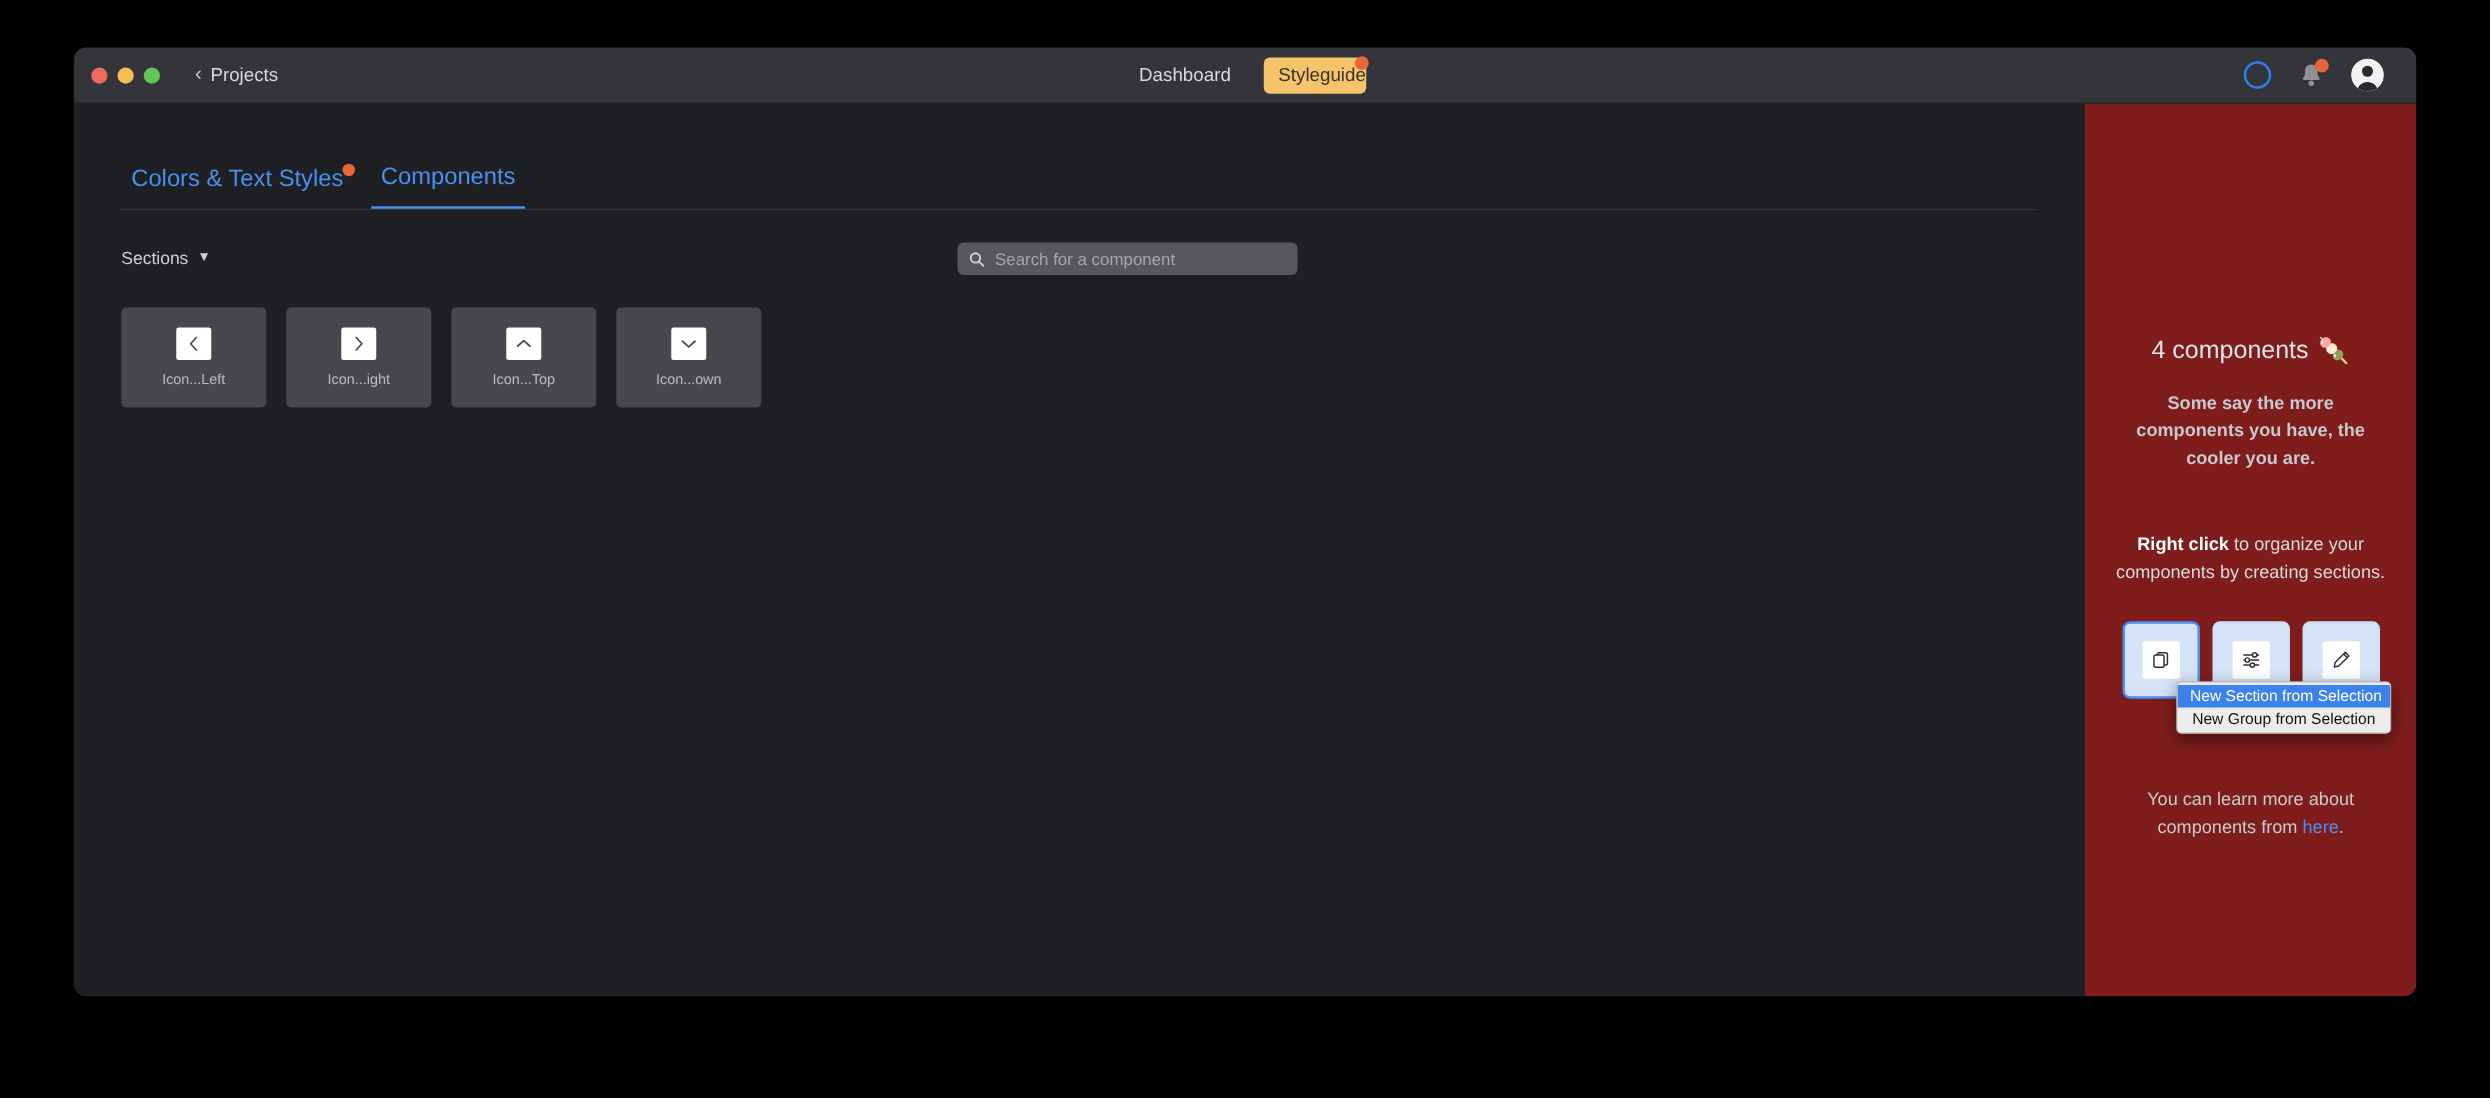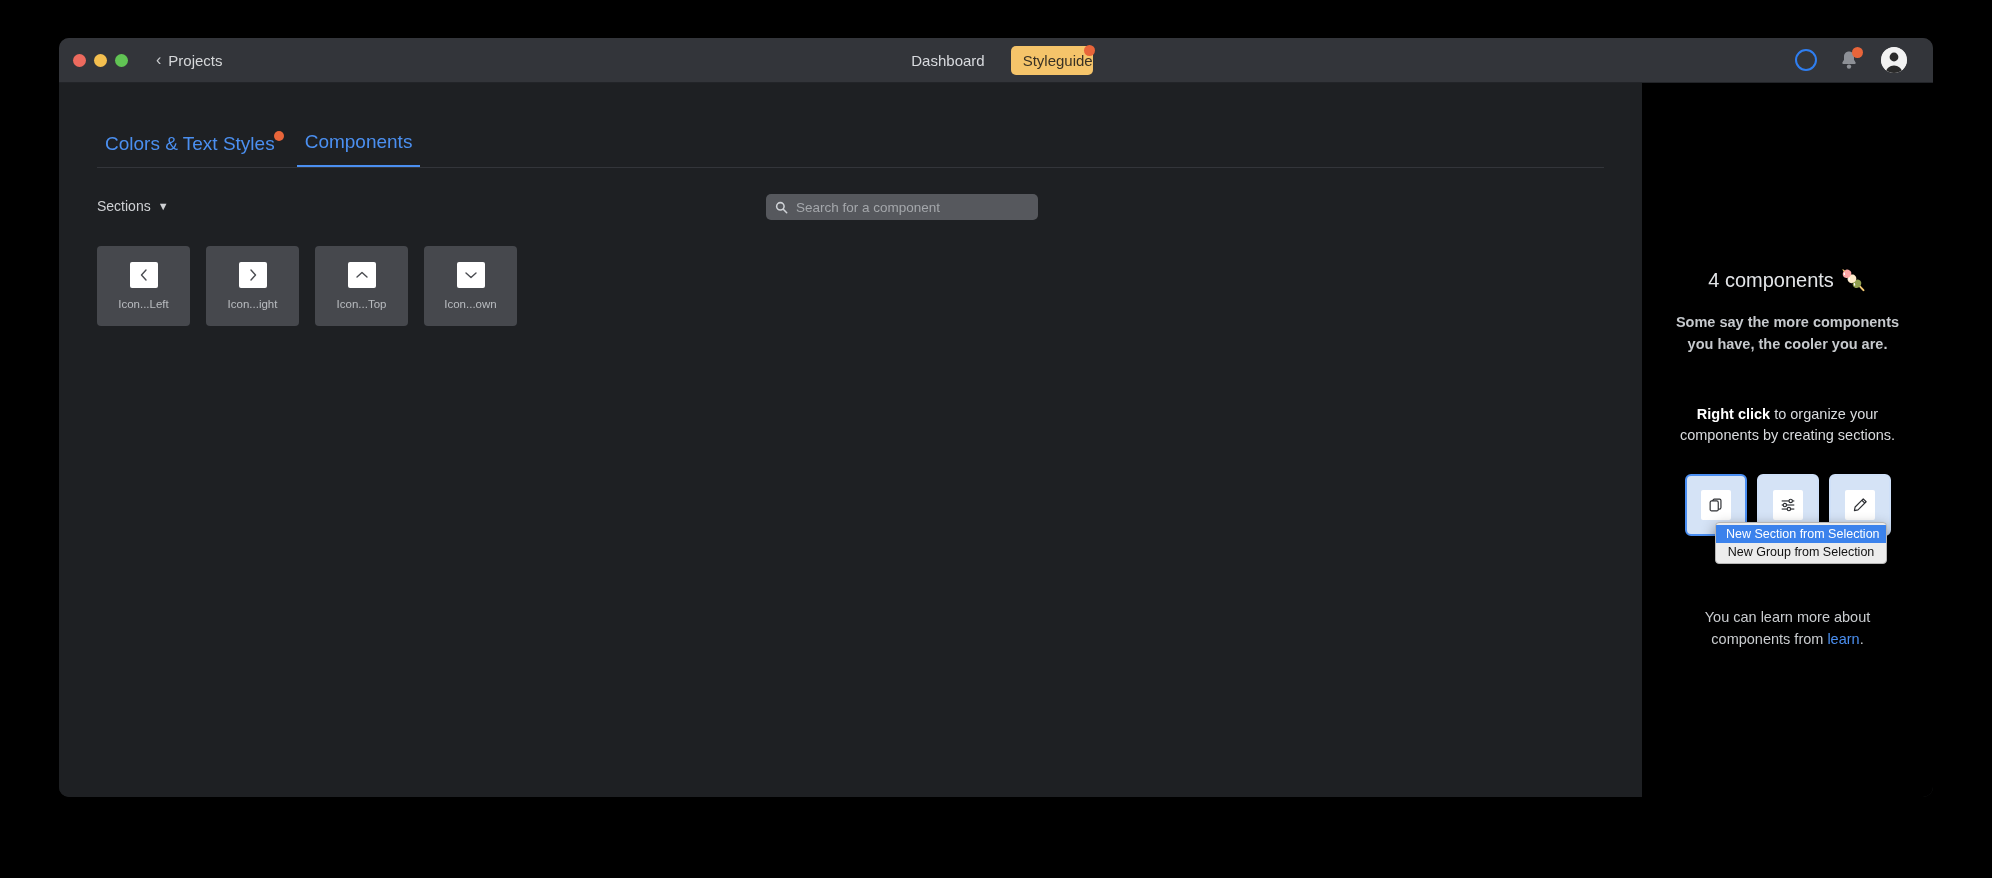--- a/index.html
+++ b/index.html
@@ -79,21 +79,21 @@
   }
   .avatar {
     width: 26px; height: 26px; border-radius: 50%;
     background: #e8e8e8; overflow: hidden;
     display: flex; align-items: flex-end; justify-content: center;
   }
 
   
   .body-split { display: flex; height: 714px; }
   .main-area { flex: 1; background: #1e2023; padding: 0 0 0 38px; position: relative; }
-  .side-panel { width: 291px; background: #000000; position: relative; }
+  .side-panel { width: 265px; background: #7f1d1d; position: relative; }
 
   
   .section-tabs {
     display: flex; gap: 14px; align-items: flex-end;
     margin-top: 48px; margin-right: 38px;
     border-bottom: 1px solid #33353a;
   }
   .s-tab {
     font-size: 19px; color: #4b8ff0; padding: 0 8px 12px 8px;
     position: relative;
@@ -118,21 +118,21 @@
     position: absolute; left: 669px; top: -4px;
     width: 272px; height: 26px;
     background: #56585d; border-radius: 5px;
     display: flex; align-items: center; gap: 8px; padding: 0 9px;
   }
   .search-ph { color: #a4a7ab; font-size: 13.5px; }
 
   
   .comp-grid { display: flex; gap: 16px; margin-top: 32px; }
   .comp-card {
-    width: 93px; height: 80px;
+    width: 116px; height: 80px;
     background: #46484d; border-radius: 4px;
     display: flex; flex-direction: column;
     align-items: center; justify-content: center; gap: 10px;
   }
   .comp-thumb {
     width: 28px; height: 26px; background: #fff;
     border-radius: 2px;
     display: flex; align-items: center; justify-content: center;
   }
   .comp-label { font-size: 11.5px; color: #b9bcc0; }
@@ -356,21 +356,21 @@
               </div>
             </div>
 
             <div class="ctx-menu">
               <div class="ctx-item sel">New Section from Selection</div>
               <div class="ctx-item">New Group from Selection</div>
             </div>
           </div>
 
           <div class="sp-foot">
-            <span>You can learn more about components from </span><a href="#">learn</a><span>.</span>
+            <span>You can learn more about components from </span><a href="#">here</a><span>.</span>
           </div>
 
         </div>
       </div>
 
     </div>
   </div>
 </div>
 
 </body></html>

